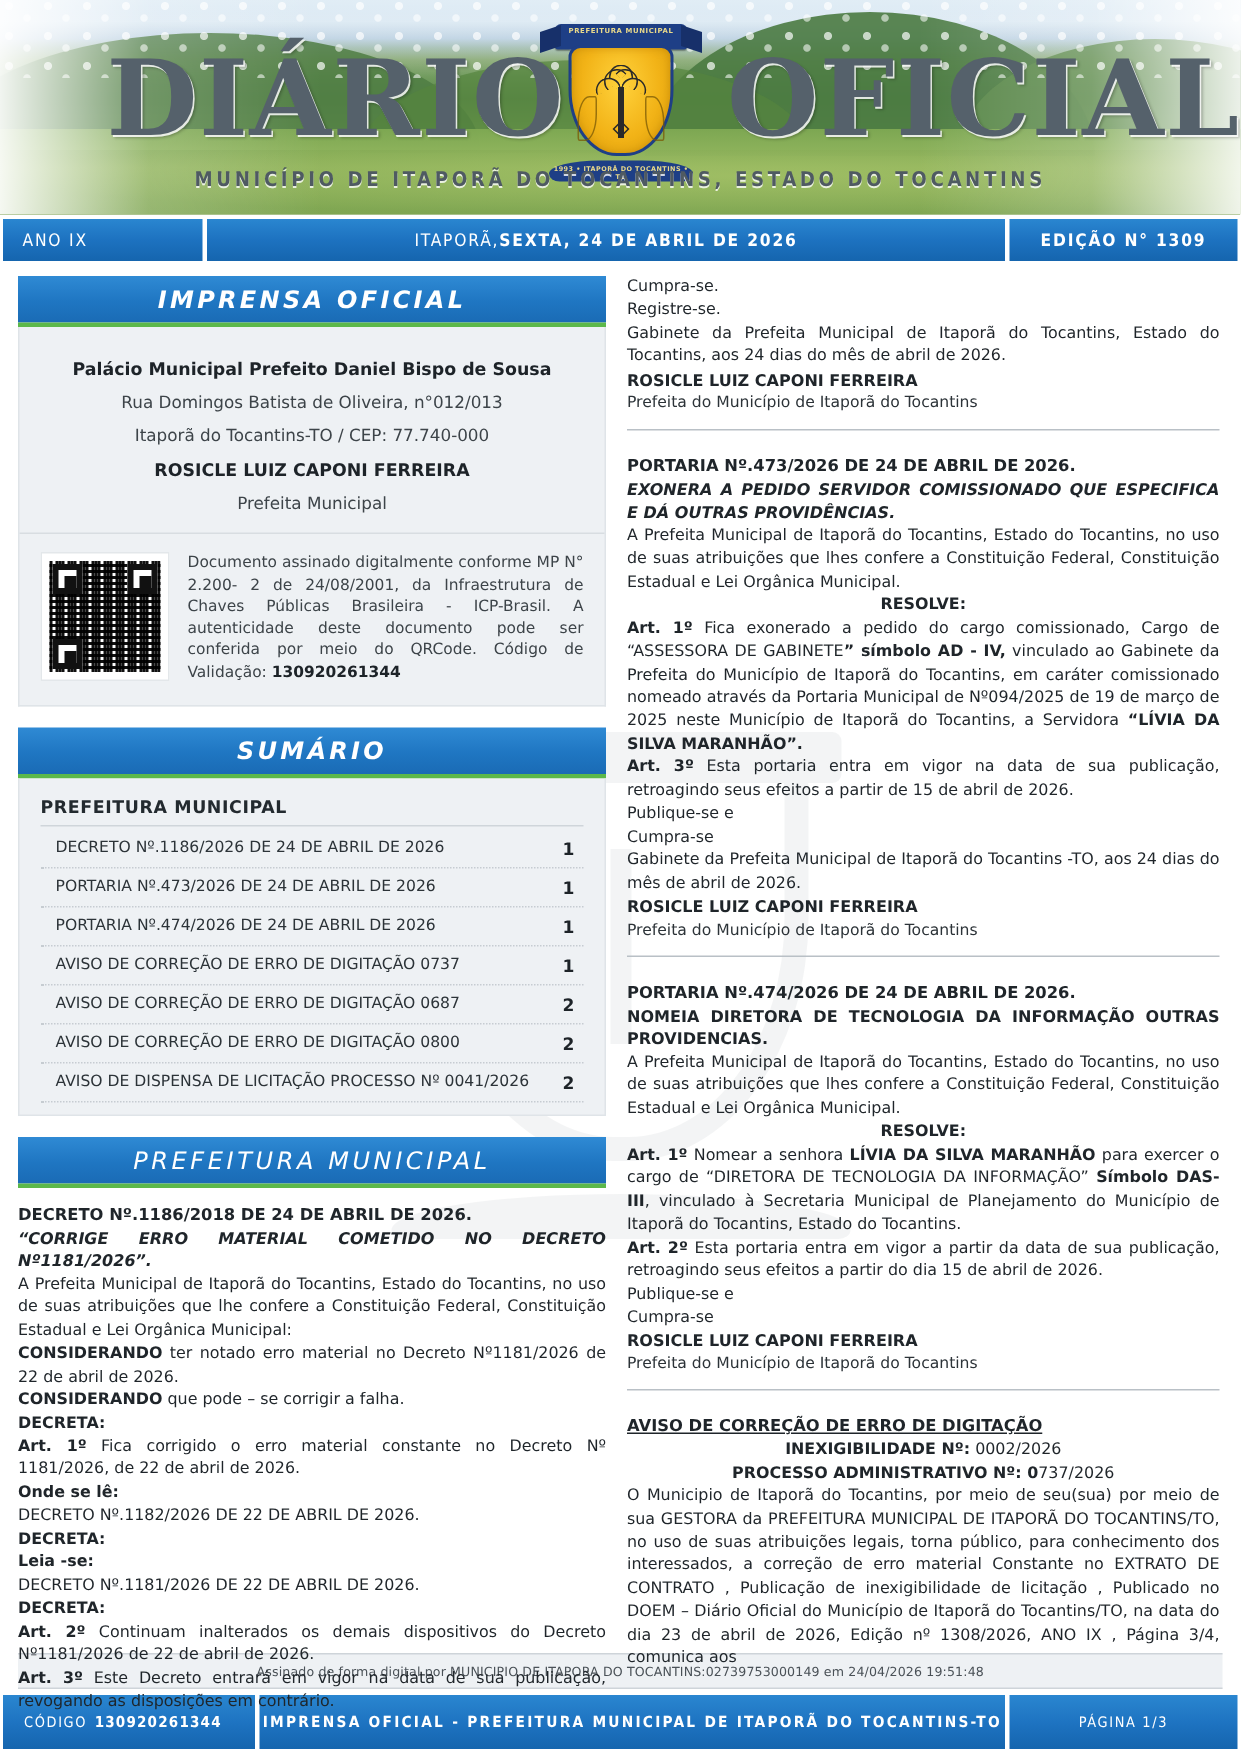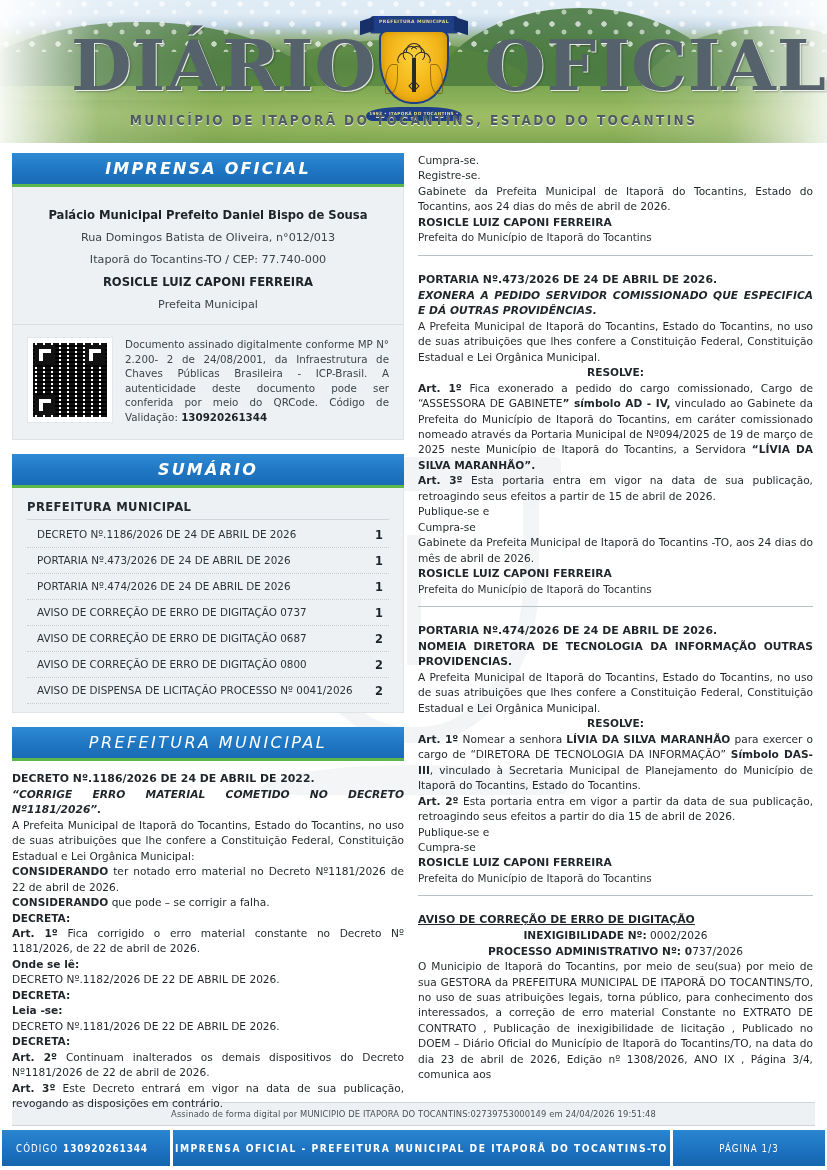--- a/index.html
+++ b/index.html
@@ -275,20 +275,28 @@
         <div class="emb-diamond"></div>
       </div>
       <div class="emb-banner-bot">
         <span>1993  •  ITAPORÃ DO TOCANTINS  •  TO</span>
       </div>
     </div>
 
     <div class="mh-sub">MUNICÍPIO DE ITAPORÃ DO TOCANTINS, ESTADO DO TOCANTINS</div>
   </div>
 
+  <div class="ribbon">
+    <div class="rib rib-left">ANO IX</div>
+    <div class="rib rib-mid">
+      <span>ITAPORÃ, </span>
+        <b>SEXTA, 24 DE ABRIL DE 2026</b>
+    </div>
+    <div class="rib rib-right">EDIÇÃO N° 1309</div>
+  </div>
 
   <div class="content">
 
     <div class="watermark">
       <div class="wm-band"></div>
       <div class="wm-shield"></div>
       <div class="wm-trunk"></div>
       <div class="wm-band2"></div>
     </div>
 
@@ -352,21 +360,21 @@
             <span class="p">2</span>
           </div>
         </div>
       </div>
 
       <div class="panel" style="margin-bottom:10px;">
         <div class="panel-head soft">PREFEITURA MUNICIPAL</div>
       </div>
 
       <div class="art">
-        <p class="art-title">DECRETO Nº.1186/2026 DE 24 DE ABRIL DE 2022.</p>
+        <p class="art-title">DECRETO Nº.1186/2018 DE 24 DE ABRIL DE 2026.</p>
         <p class="art-sub">“CORRIGE ERRO MATERIAL COMETIDO NO DECRETO Nº1181/2026”.</p>
         <p>A Prefeita Municipal de Itaporã do Tocantins, Estado do Tocantins, no uso de suas atribuições que lhe confere a Constituição Federal, Constituição Estadual e Lei Orgânica Municipal:</p>
         <p><span class="b">CONSIDERANDO</span><span> ter notado erro material no Decreto Nº1181/2026 de 22 de abril de 2026.</span></p>
         <p><span class="b">CONSIDERANDO</span><span> que pode – se corrigir a falha.</span></p>
         <p class="b">DECRETA:</p>
         <p><span class="b">Art. 1º</span><span> Fica corrigido o erro material constante no Decreto Nº 1181/2026, de 22 de abril de 2026.</span></p>
         <p class="b">Onde se lê:</p>
         <p>DECRETO Nº.1182/2026 DE 22 DE ABRIL DE 2026.</p>
         <p class="b">DECRETA:</p>
         <p class="b">Leia -se:</p>

